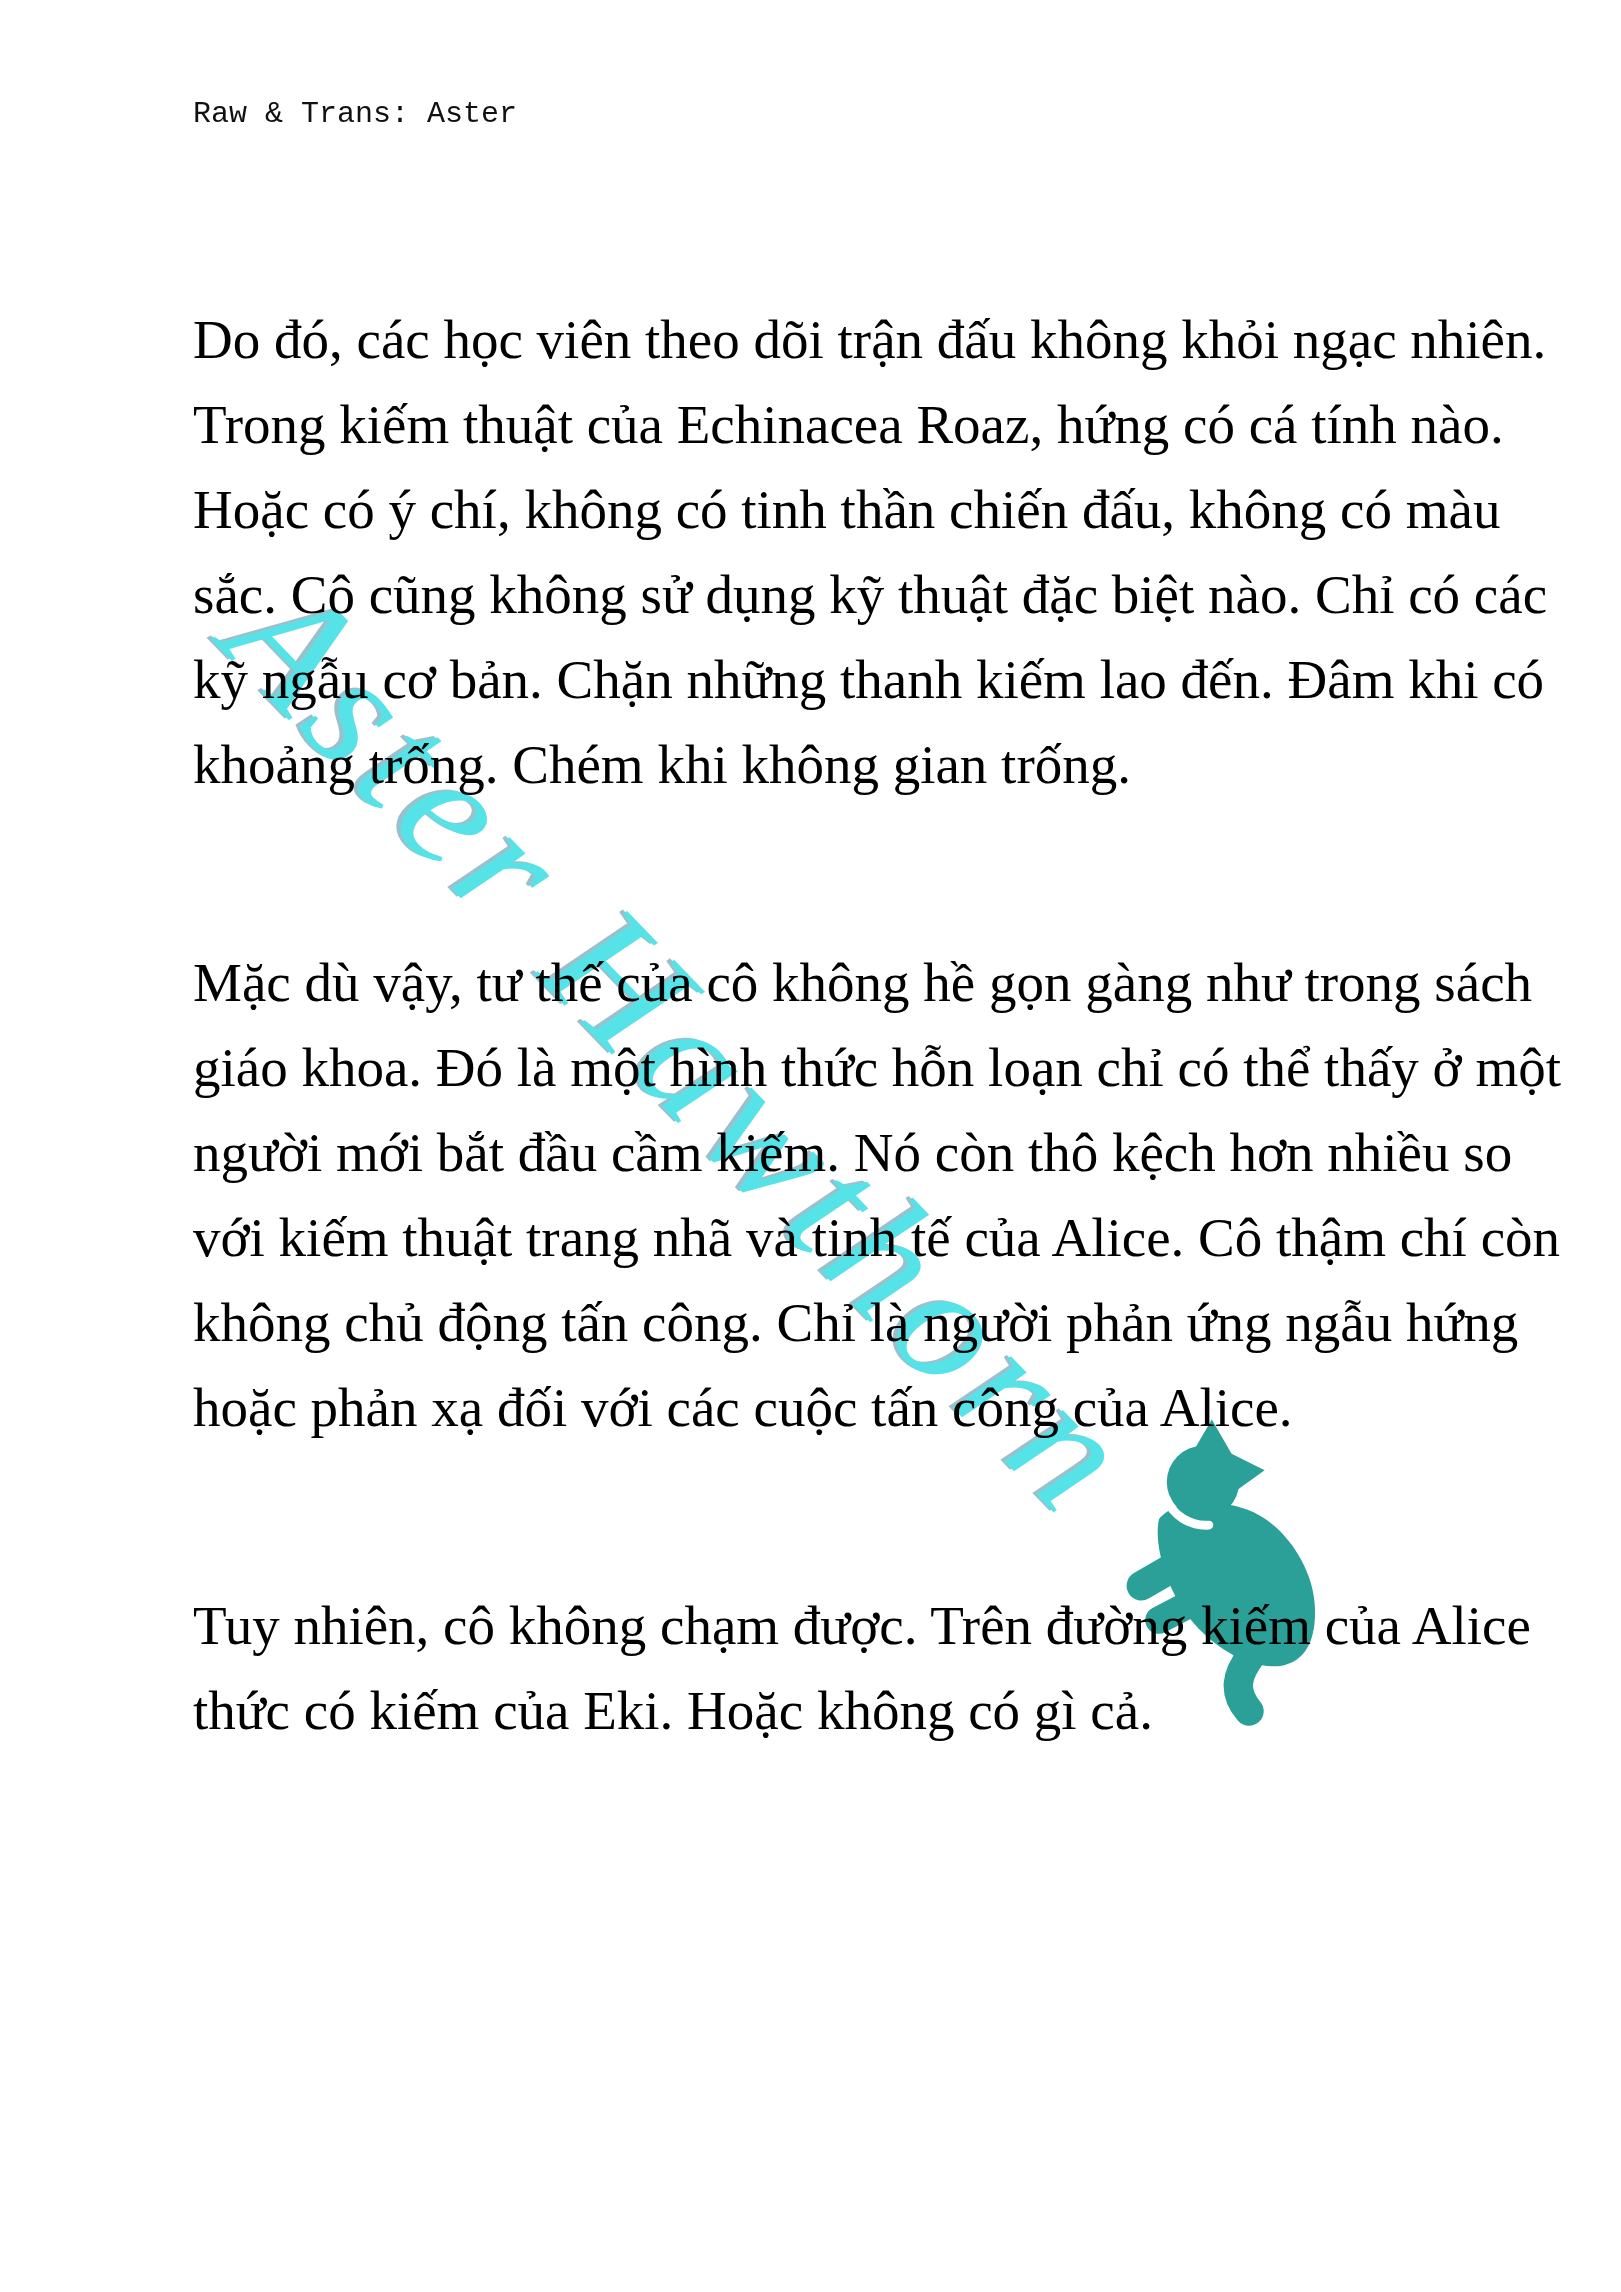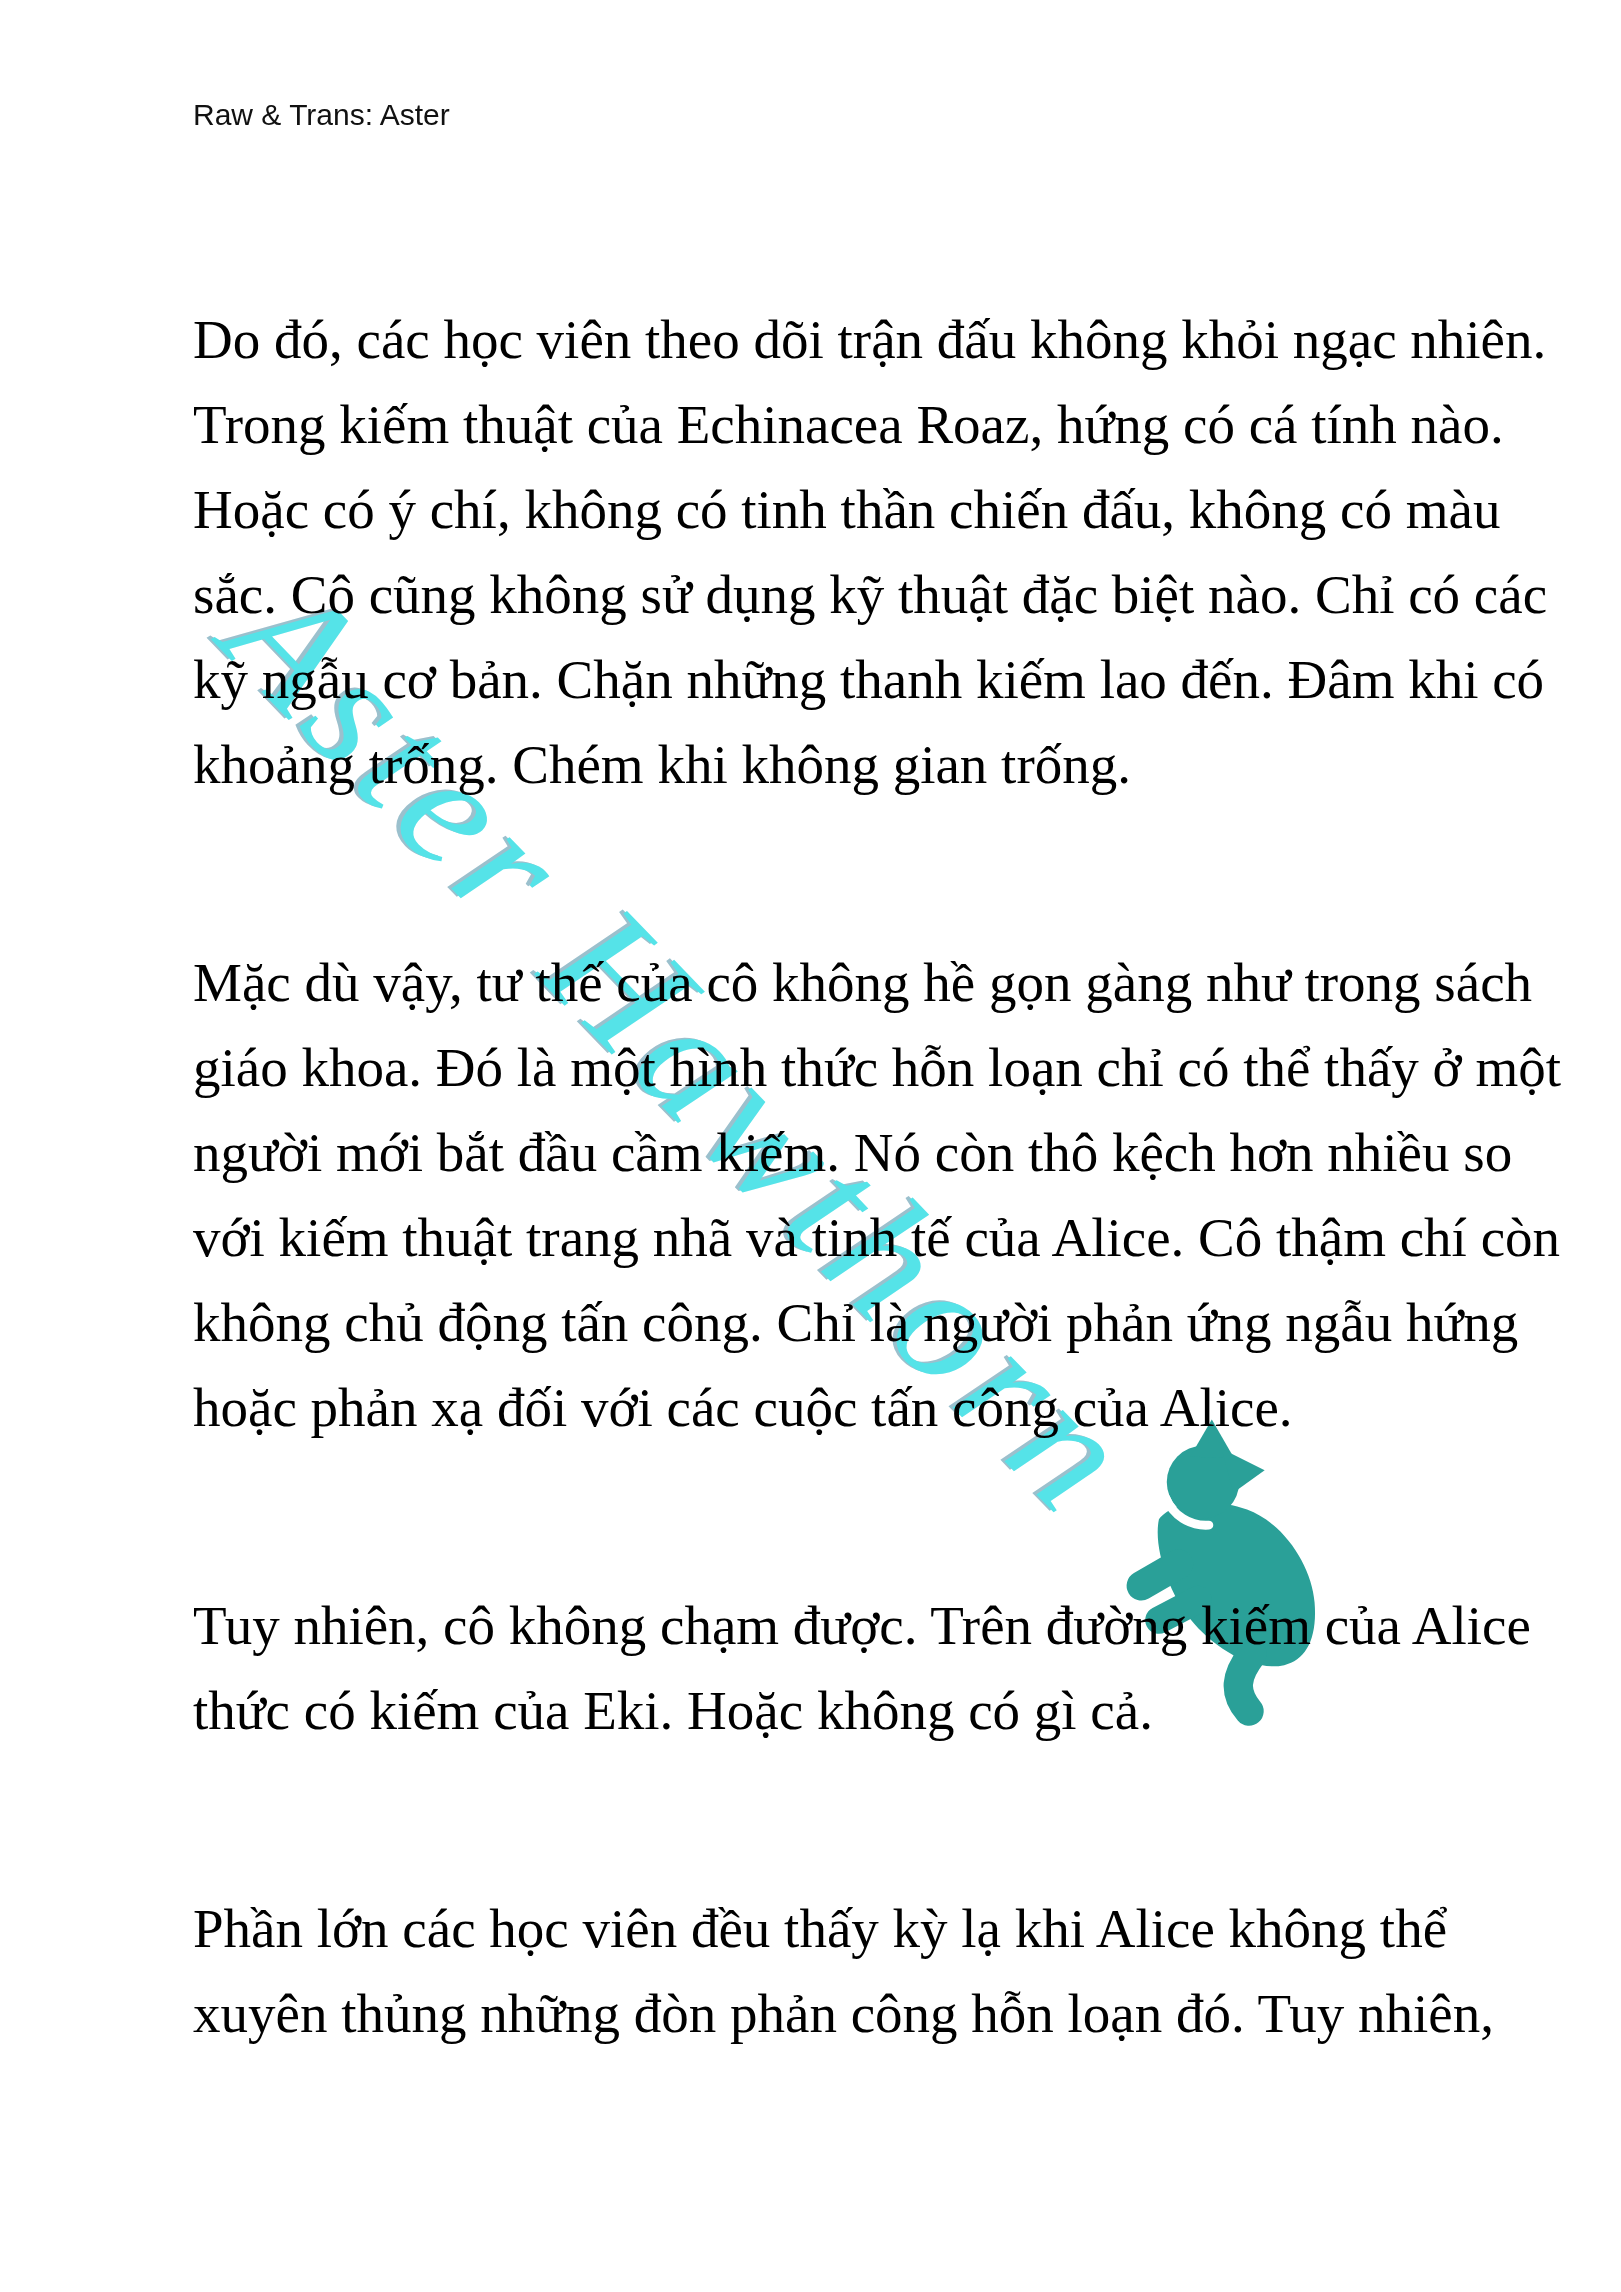--- a/index.html
+++ b/index.html
@@ -14,21 +14,21 @@
   .page{
     position:relative;
     width:1621px;height:2293px;
     background:var(--page-bg);
     overflow:hidden;
     font-family:"Liberation Serif","DejaVu Serif",serif;
     color:var(--text);
   }
   .credit{
     position:absolute;left:193px;top:98px;
-    font-family:Liberation Sans, sans-serif;
+    font-family:Liberation Mono, monospace;
     font-size:30px;line-height:33px;color:#111;
     z-index:3;
   }
   .watermark{
     position:absolute;left:328px;top:539px;
     transform:rotate(46deg);
     transform-origin:0 0;
     font-style:italic;
     font-size:169px;
     letter-spacing:9.8px;
@@ -104,20 +104,16 @@
       <div class="line">với kiếm thuật trang nhã và tinh tế của Alice. Cô thậm chí còn</div>
       <div class="line">không chủ động tấn công. Chỉ là người phản ứng ngẫu hứng</div>
       <div class="line">hoặc phản xạ đối với các cuộc tấn công của Alice.</div>
     </div>
 
     <div class="para">
       <div class="line">Tuy nhiên, cô không chạm được. Trên đường kiếm của Alice</div>
       <div class="line">thức có kiếm của Eki. Hoặc không có gì cả.</div>
     </div>
 
-    <div class="para">
-      <div class="line">Phần lớn các học viên đều thấy kỳ lạ khi Alice không thể</div>
-      <div class="line">xuyên thủng những đòn phản công hỗn loạn đó. Tuy nhiên,</div>
-    </div>
 
   </div>
 </div>
 
 
 </body></html>

